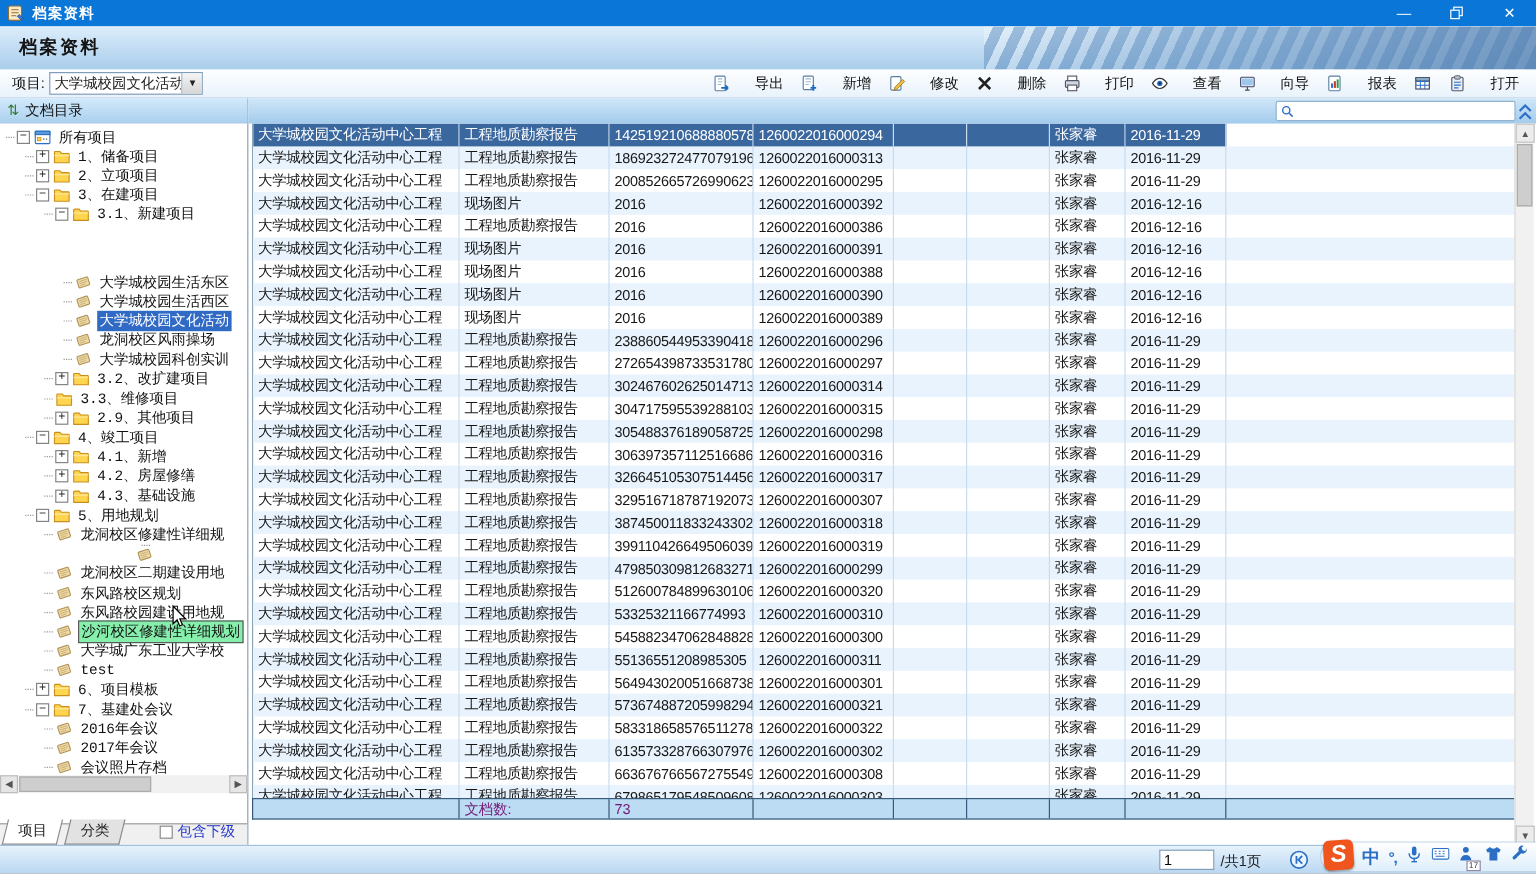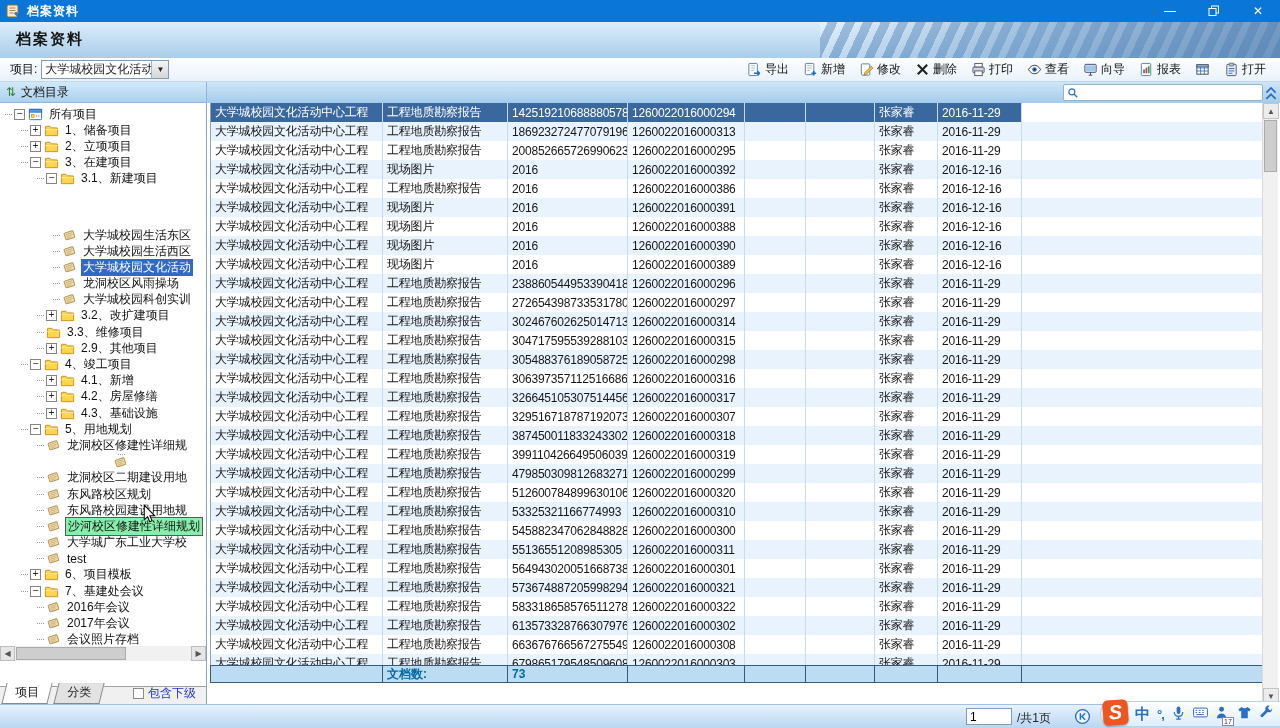--- a/index.html
+++ b/index.html
@@ -20,41 +20,41 @@
     repeating-linear-gradient(115deg,rgba(255,255,255,.30) 0 7px,rgba(90,135,185,.45) 7px 16px);}
   .banner-title{position:absolute;left:16px;top:8px;font-size:15px;font-weight:bold;color:#141414;letter-spacing:2px;}
 
   
   .toolbar{position:absolute;left:0;top:58px;width:1280px;height:24px;background:linear-gradient(#fdfeff,#e9f2fb);border-bottom:1px solid #c2d7ea;display:flex;align-items:center;}
   .proj-lbl{font-size:12px;color:#111;margin-left:10px;}
   .combo{width:128px;height:19px;margin-left:4px;border:1px solid #7f9db9;background:#fff;display:flex;align-items:center;font-size:12px;color:#222;}
   .combo .cval{flex:1;padding-left:3px;white-space:nowrap;overflow:hidden;}
   .combo .cbtn{width:17px;height:17px;background:linear-gradient(#f4f4f4,#d6d6d6);border-left:1px solid #9db8d2;display:flex;align-items:center;justify-content:center;font-size:8px;color:#222;}
   .tb-buttons{margin-left:auto;display:flex;align-items:center;gap:2px;padding-right:8px;}
-  .tb-btn{display:flex;align-items:center;gap:3px;padding:2px 5px;font-size:12px;color:#111;cursor:default;border:1px solid transparent;}
+  .tb-btn{display:flex;align-items:center;gap:20px;padding:2px 5px;font-size:12px;color:#111;cursor:default;border:1px solid transparent;}
   .tb-btn svg{width:15px;height:15px;}
 
   
   .panel-head{position:absolute;left:0;top:82px;width:207px;height:21px;background:linear-gradient(#d2e9fa,#abd1ef);border-bottom:1px solid #8fb6d9;border-right:1px solid #8fb6d9;display:flex;align-items:center;font-size:12px;color:#111;}
   .panel-head .sync{color:#2f7d2f;font-size:12px;margin:0 5px 0 6px;}
   .searchstrip{position:absolute;left:207px;top:82px;width:1073px;height:21px;background:linear-gradient(#cfe6f8,#a3cbec);display:flex;align-items:center;}
   .searchbox{position:absolute;left:856px;top:2px;width:200px;height:17px;background:#fff;border:1px solid #93b4cf;border-radius:2px;display:flex;align-items:center;}
   .searchbox svg{width:12px;height:12px;margin-left:3px;}
   .searchbox input{flex:1;border:none;outline:none;font-size:11px;height:13px;background:transparent;}
   .collapse-btn{position:absolute;right:2px;top:3px;width:14px;height:15px;}
 
   
   .leftpanel{position:absolute;left:0;top:103px;width:207px;height:601px;background:#fff;border-right:1px solid #8ca4b8;}
   .tree{position:absolute;left:0;top:0;width:207px;height:543px;overflow:hidden;padding-top:3px;}
   .ti{height:16.2px;display:flex;align-items:center;white-space:nowrap;font-size:12px;color:#111;}
   .ti .stub{width:7px;border-top:1px dotted #9a9a9a;margin-right:2px;flex:0 0 auto;}
   .exp{width:11px;height:11px;flex:0 0 auto;border:1px solid #848484;background:#fff;font-size:10px;line-height:9px;text-align:center;margin-right:3px;color:#222;font-family:"Liberation Mono","DejaVu Sans Mono",monospace;}
   .ticon{width:15px;height:15px;flex:0 0 auto;margin-right:4px;}
   .ticon svg{width:15px;height:15px;}
-  .tlabel{padding:0 2px;overflow:hidden;}
+  .tlabel{padding:0 2px;overflow:hidden;font-family:Liberation Mono, monospace;}
   .tlabel.sel{background:#316ac5;color:#fff;}
   .tlabel.hov{background:#86efac;border:1px solid #5a5a5a;padding:0 2px;}
   .hscroll{position:absolute;left:0;top:543px;width:206px;height:15px;background:#f1f1f1;display:flex;align-items:center;}
   .harrow{width:15px;height:15px;background:#e6e6e6;border:1px solid #bdbdbd;font-size:8px;color:#555;display:flex;align-items:center;justify-content:center;}
   .hthumb{width:110px;height:13px;background:#cecece;border:1px solid #ababab;margin-left:1px;}
   .harrow.right{margin-left:auto;}
   .findrow{position:absolute;left:0;top:558px;width:206px;height:25px;background:#f2f2f2;display:flex;align-items:center;border-top:1px solid #d5d5d5;}
   .findrow input{width:148px;height:19px;margin-left:3px;border:1px solid #7f9db9;font-size:12px;padding:0 3px;outline:none;background:#fff;}
   .findbtn{display:flex;align-items:center;gap:3px;margin-left:4px;font-size:13px;color:#111;cursor:default;}
   .findbtn svg{width:14px;height:14px;}
@@ -72,21 +72,21 @@
   .ghead{height:21px;border-top:1px solid #39597a;border-bottom:1px solid #39597a;border-left:1px solid #39597a;}
   .th{background:linear-gradient(#cde5f7,#a6cdec);font-size:12px;color:#0b0b0b;display:flex;align-items:center;justify-content:center;border-right:1px solid #39597a;height:19px;}
   .th.filler{border-right:none;}
   .gbody{height:562px;overflow:hidden;border-left:1px solid #8ca4b8;}
   .tr{height:19px;}
   .tr:nth-child(even){background:#e9f3fd;}
   .td{font-size:12px;color:#161616;padding:0 4px;display:flex;align-items:center;white-space:nowrap;overflow:hidden;border-right:1px solid #c9dced;height:19px;letter-spacing:-.2px;}
   .td.filler{border-right:none;}
   .tr.sel .td:not(.filler){background:#39679e;color:#fff;}
   .gfoot{height:18px;border-top:1px solid #39597a;border-bottom:1px solid #39597a;border-left:1px solid #39597a;background:#bcdcf4;}
-  .tf{font-size:12px;color:#0369a1;padding:0 4px;display:flex;align-items:center;border-right:1px solid #39597a;height:16px;font-weight:bold;}
+  .tf{font-size:12px;color:#701a75;padding:0 4px;display:flex;align-items:center;border-right:1px solid #39597a;height:16px;}
   .tf.filler{border-right:none;}
 
   
   .vscroll{position:absolute;left:1262px;top:103px;width:16px;height:601px;background:#f1f1f1;border-left:1px solid #d9d9d9;}
   .varrow{width:16px;height:16px;background:#ececec;border:1px solid #c4c4c4;font-size:8px;color:#555;display:flex;align-items:center;justify-content:center;}
   .varrow.down{position:absolute;bottom:0;}
   .vthumb{position:absolute;top:17px;left:1px;width:13px;height:52px;background:#cecece;border:1px solid #ababab;}
 
   
   .statusbar{position:absolute;left:0;top:704px;width:1280px;height:24px;background:linear-gradient(#e7f2fc,#b9d7f2);border-top:1px solid #9fc2e0;}

